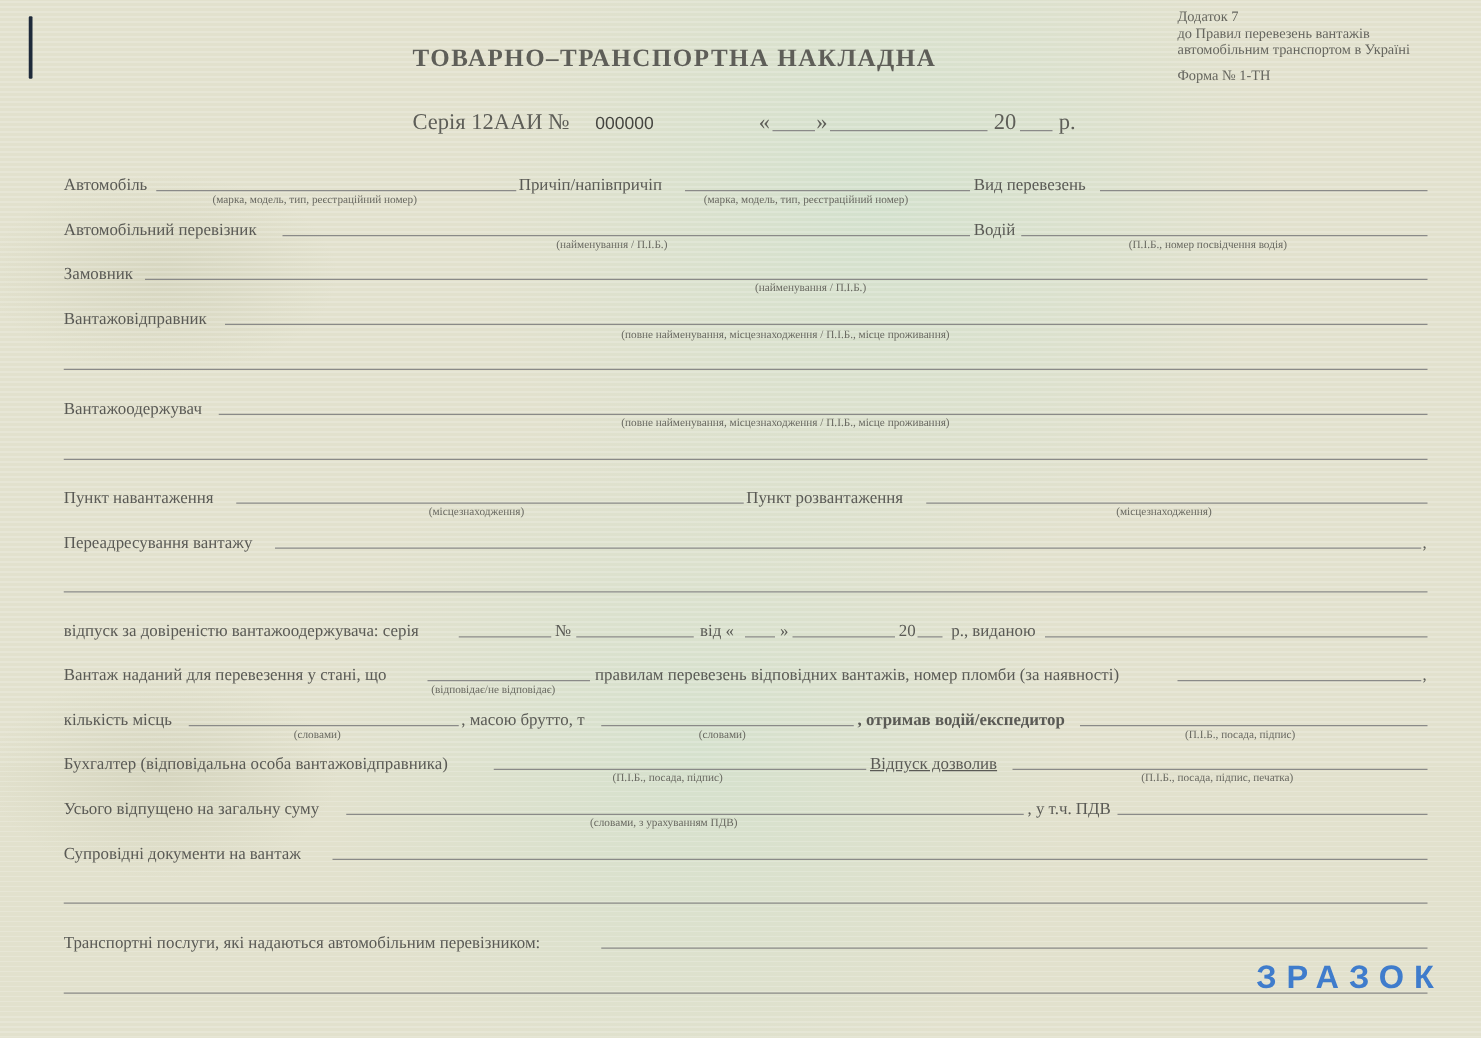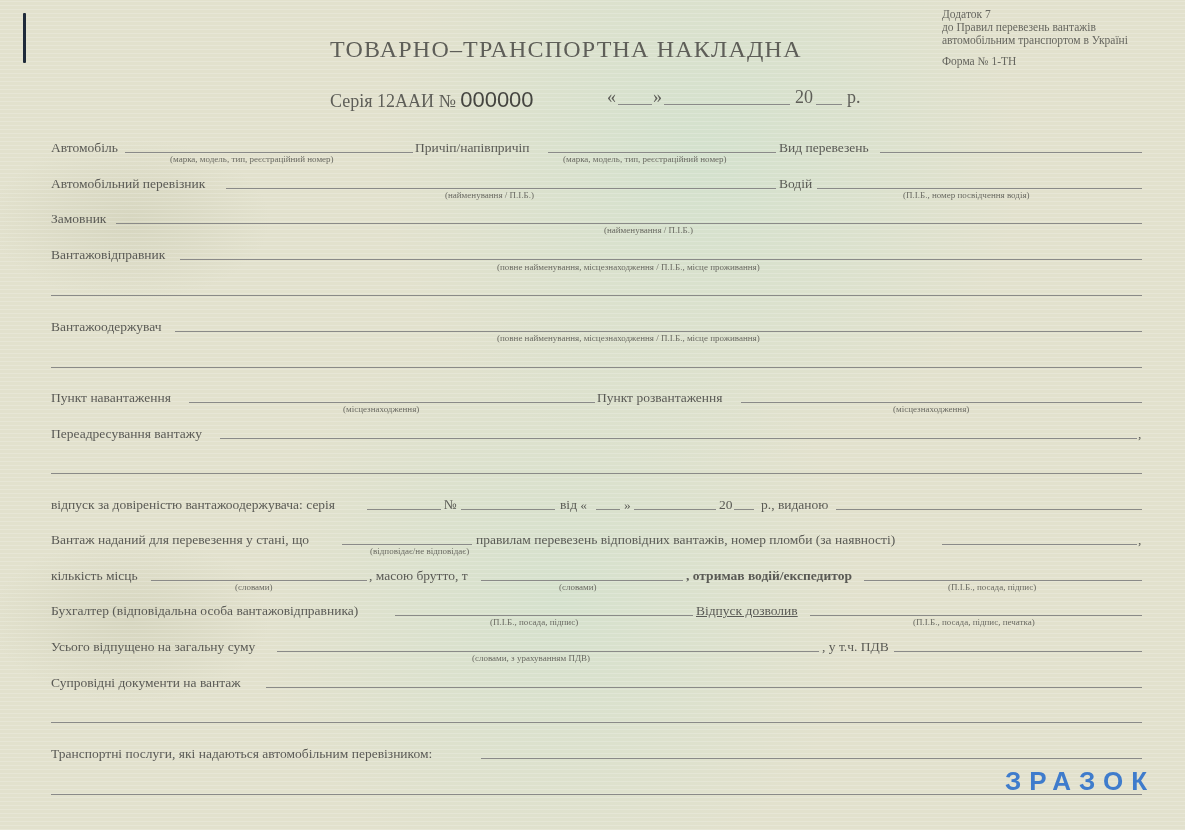--- a/index.html
+++ b/index.html
@@ -20,23 +20,23 @@
         radial-gradient(ellipse at 560px 600px, rgba(205,225,205,0.6), transparent 300px),
         #e2e1cd;
     }
     .abs { position: absolute; white-space: nowrap; }
     .binder {
       position: absolute; left: 23px; top: 13px; width: 3px; height: 50px;
       background: #1f2a3a; border-radius: 1px;
     }
     .copies { left: 50px; top: 18px; font-size: 12.5px; line-height: 15.5px; color: #66665f; text-align: right; }
     .copies div { text-align: left; }
-    .title { left: 330px; top: 36px; font-size: 24px; font-weight: normal; letter-spacing: 1.2px; color: #5e5e58; }
+    .title { left: 330px; top: 36px; font-size: 20px; font-weight: bold; letter-spacing: 1.2px; color: #5e5e58; }
     .series { left: 330px; top: 87px; font-size: 18px; color: #5e5e58; }
-    .series .num { font-family: "Liberation Sans", sans-serif; font-size: 22px; color: #454540; margin-left: 0; }
+    .series .num { font-family: "Liberation Sans", sans-serif; font-size: 14px; color: #454540; margin-left: 16px; }
     .dateblock { left: 607px; top: 87px; font-size: 18px; color: #5e5e58; }
     .appendix { left: 942px; top: 8px; font-size: 11.5px; line-height: 13px; color: #66665f; }
     .appendix .form { margin-top: 8px; }
     .lbl { font-size: 13.5px; color: #5a5a55; }
     .hint { font-size: 9px; color: #6a6a62; }
     .line { position: absolute; height: 1px; background: #8a8a88; }
     .stamp {
       left: 1005px; top: 766px; font-family: "Liberation Sans", sans-serif;
       font-weight: bold; font-size: 26px; letter-spacing: 8px; color: #3f7ccc;
     }
@@ -124,21 +124,21 @@
   <div class="line field" style="left:596px;top:509px;width:24px;"></div>
   <div class="abs lbl" style="left:624px;top:497px;">»</div>
   <div class="line field" style="left:634px;top:509px;width:82px;"></div>
   <div class="abs lbl" style="left:719px;top:497px;">20</div>
   <div class="line field" style="left:734px;top:509px;width:20px;"></div>
   <div class="abs lbl" style="left:761px;top:497px;">р., виданою</div>
   <div class="line field" style="left:836px;top:509px;width:306px;"></div>
 
   <div class="abs lbl" style="left:51px;top:532px;">Вантаж наданий для перевезення у стані, що</div>
   <div class="line field" style="left:342px;top:544px;width:130px;"></div>
-  <div class="abs hint" style="left:345px;top:546px;margin-left:25px;">(відповідає/не відповідає)</div>
+  <div class="abs hint" style="left:345px;top:546px;">(відповідає/не відповідає)</div>
   <div class="abs lbl" style="left:476px;top:532px;">правилам перевезень відповідних вантажів, номер пломби (за наявності)</div>
   <div class="line field" style="left:942px;top:544px;width:195px;"></div>
   <div class="abs lbl" style="left:1138px;top:532px;">,</div>
 
   <div class="abs lbl" style="left:51px;top:568px;">кількість місць</div>
   <div class="line field" style="left:151px;top:580px;width:216px;"></div>
   <div class="abs hint" style="left:235px;top:582px;">(словами)</div>
   <div class="abs lbl" style="left:369px;top:568px;">, масою брутто, т</div>
   <div class="line field" style="left:481px;top:580px;width:202px;"></div>
   <div class="abs hint" style="left:559px;top:582px;">(словами)</div>

